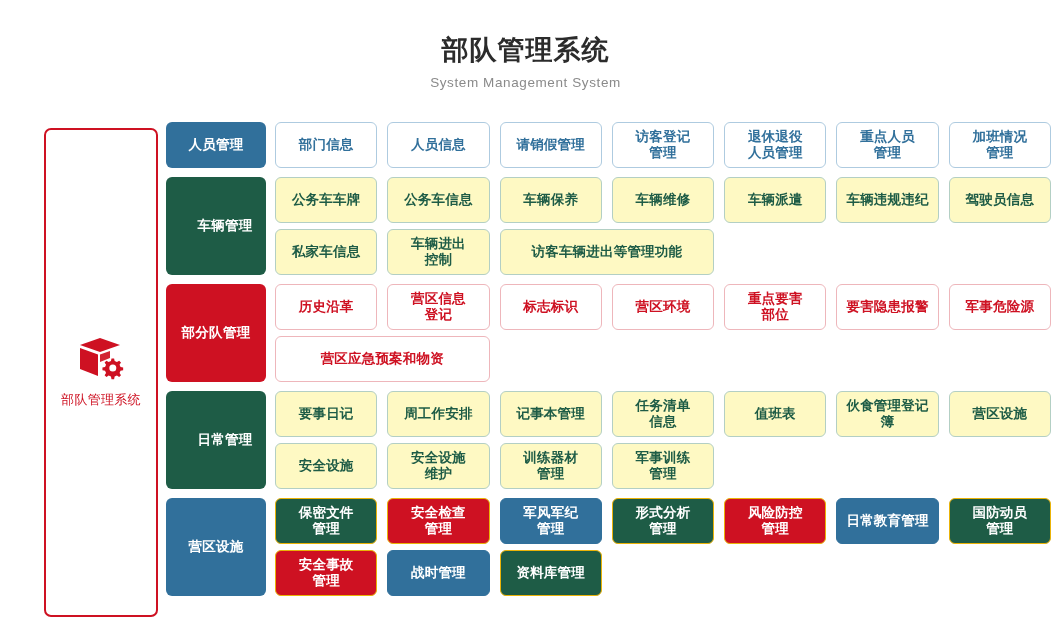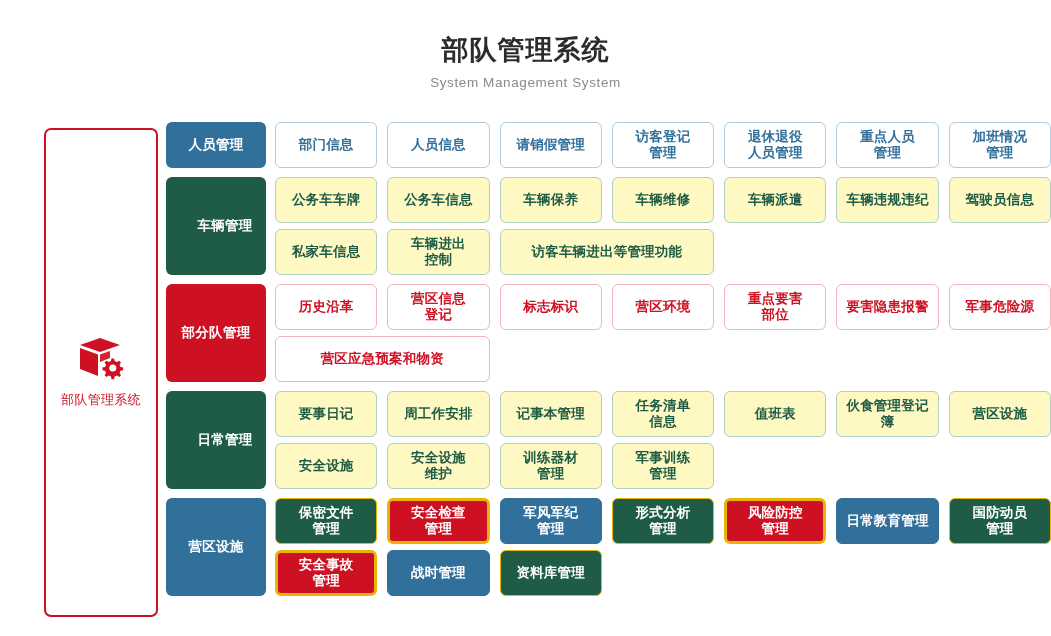--- a/index.html
+++ b/index.html
@@ -127,21 +127,21 @@
   .cell.span2 { grid-column: span 2; }
 
   
   .cell.out-blue  { background:#fff; border:1px solid #aecbe0; color:#31709b; }
   .cell.out-green { background:#fef9c3; border:1px solid #b3cfc4; color:#1e5c46; }
   .cell.out-red   { background:#fff; border:1px solid #eeb6bb; color:#ce1122; }
 
   
   .cell.fill-blue  { background:#31709b; border:1px solid #31709b; color:#fff; }
   .cell.fill-green { background:#1e5c46; border:1px solid #eab308; color:#fff; }
-  .cell.fill-red   { background:#ce1122; border:3px solid #eab308; color:#fff; }
+  .cell.fill-red   { background:#ce1122; border:1px solid #eab308; color:#fff; }
 
   .lbl-blue  { background:#31709b; }
   .lbl-green { background:#1e5c46;padding-left:22px; }
   .lbl-red   { background:#ce1122; }
 
   
 </style>
 </head>
 <body>
 

